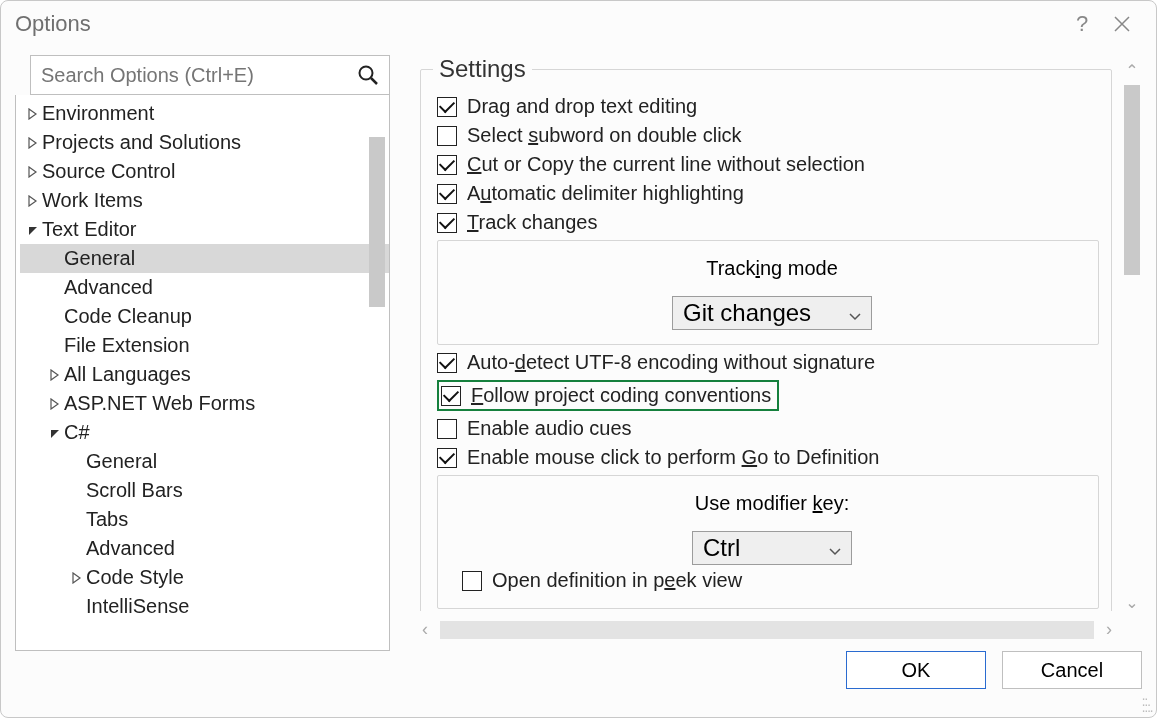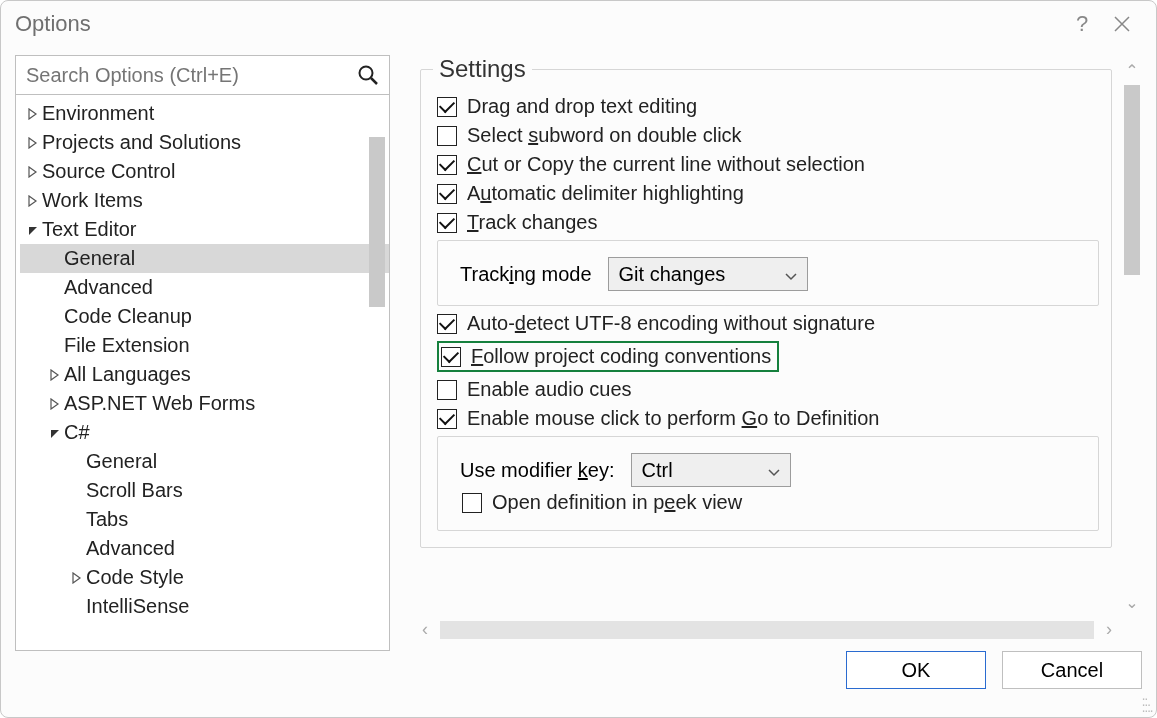--- a/index.html
+++ b/index.html
@@ -22,21 +22,21 @@
   }
   .titlebar .close svg { stroke: #888; }
   .body {
     flex: 1; display: flex; gap: 20px; padding: 8px 14px 0 14px;
     min-height: 0;
   }
   
   .left { width: 375px; display: flex; flex-direction: column; }
   .search {
     height: 40px; border: 1px solid #bfbfbf; background: #fff;
-    display: flex; align-items: center; padding: 0 10px 0 8px;
+    display: flex; align-items: center; padding: 0 10px 0 8px; margin-left: 15px;
   }
   .search input {
     flex: 1; border: none; outline: none; font-size: 20px; color: #888;
     background: transparent;
   }
   .search .mag { width: 22px; height: 22px; }
   .tree-wrap {
     flex: 1; border: 1px solid #bfbfbf; border-top: none; background: #fff;
     position: relative; overflow: hidden;
   }
@@ -74,24 +74,24 @@
     width: 20px; height: 20px; border: 1.5px solid #222; background: #fff;
     display: inline-flex; align-items: center; justify-content: center;
     flex: none;
   }
   .cb.checked::after {
     content: ""; width: 12px; height: 7px;
     border-left: 2px solid #111; border-bottom: 2px solid #111;
     transform: rotate(-45deg) translate(1px,-1px);
   }
   .hl { border: 2px solid #15803d; padding: 2px 6px 2px 2px; display: inline-flex; align-items: center; gap: 10px; }
-  .lblrow { display: flex; align-items: center; gap: 16px; font-size: 20px; margin: 6px 0 4px 8px; }
+  .lblrow { display: flex; align-items: center; gap: 16px; font-size: 20px; margin: 6px 0 4px 8px; flex-direction: column; }
   .select {
     height: 34px; min-width: 200px; border: 1px solid #9c9c9c; background: #efefef;
-    display: inline-flex; align-items: center; padding: 0 10px; gap: 10px; font-size: 20px;
+    display: inline-flex; align-items: center; padding: 0 10px; gap: 10px; font-size: 24px;
   }
   .select .caret { margin-left: auto; }
   u.acc { text-decoration: underline; }
   
   .footer {
     height: 66px; display: flex; align-items: center; justify-content: flex-end;
     gap: 16px; padding: 0 14px 28px 0;
   }
   .btn {
     width: 140px; height: 38px; font-size: 20px; background: #fff;

